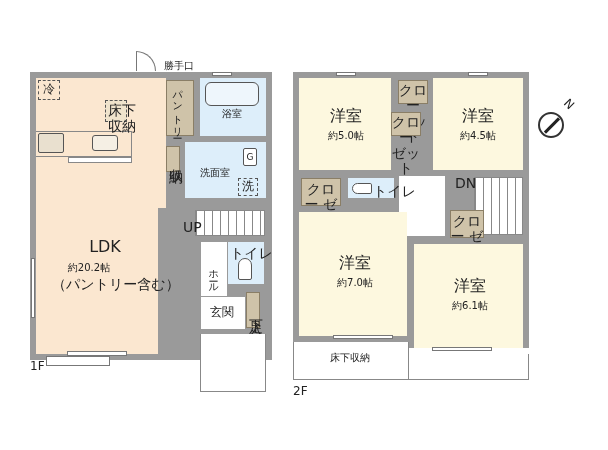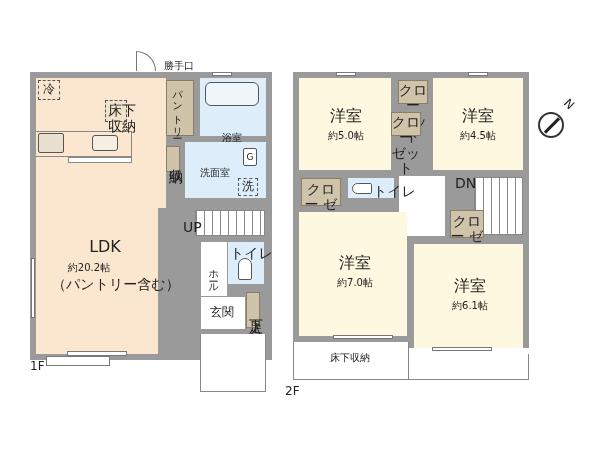--- a/index.html
+++ b/index.html
@@ -43,21 +43,21 @@
   <div class="lbl mid" style="left:38px;top:83px;width:22px">冷</div>
 
   <div class="dotted" style="left:105px;top:100px;width:22px;height:22px;background:#efe3cc"></div>
   <div class="lbl xs" style="left:105px;top:102px;width:34px;white-space:normal;line-height:1.15">床下収納</div>
 
   <div class="room clo" style="left:166px;top:80px;width:28px;height:56px"></div>
   <div class="lbl sm vert" style="left:172px;top:82px;height:52px">パントリー</div>
 
   <div class="room wet" style="left:200px;top:78px;width:66px;height:58px"></div>
   <div class="abs" style="left:205px;top:82px;width:54px;height:24px;border:1px solid #555;border-radius:6px;background:#eef6fc"></div>
-  <div class="lbl sm" style="left:210px;top:132px;width:44px">浴室</div>
+  <div class="lbl sm" style="left:210px;top:108px;width:44px">浴室</div>
 
   <div class="room clo" style="left:166px;top:146px;width:14px;height:26px"></div>
   <div class="lbl xs vert" style="left:168px;top:148px;height:22px">収納</div>
   <div class="room wet" style="left:185px;top:142px;width:81px;height:56px"></div>
   <div class="lbl sm" style="left:190px;top:167px;width:50px">洗面室</div>
   <div class="abs" style="left:243px;top:148px;width:14px;height:18px;border:1px solid #555;background:#fff;border-radius:2px;font-size:9px;text-align:center;line-height:16px">G</div>
   <div class="dotted" style="left:238px;top:178px;width:20px;height:18px"></div>
   <div class="lbl mid" style="left:238px;top:180px;width:20px">洗</div>
 
   <div class="stair" style="left:195px;top:210px;width:70px;height:26px"></div>
@@ -133,19 +133,19 @@
 
   <div class="outline" style="left:293px;top:342px;width:116px;height:38px;border-top:none"></div>
   <div class="outline" style="left:409px;top:354px;width:120px;height:26px;border-top:none;border-left:none"></div>
   <div class="lbl sm" style="left:330px;top:352px">床下収納</div>
 
   <div class="win" style="left:336px;top:72px;width:20px;height:4px"></div>
   <div class="win" style="left:468px;top:72px;width:20px;height:4px"></div>
   <div class="win" style="left:333px;top:335px;width:60px;height:4px"></div>
   <div class="win" style="left:432px;top:347px;width:60px;height:4px"></div>
 
-  <div class="lbl mid" style="left:285px;top:385px">2F</div>
+  <div class="lbl mid" style="left:293px;top:385px">2F</div>
 </div>
 
 <div class="abs" style="left:538px;top:112px;width:26px;height:26px;border:2px solid #333;border-radius:50%">
   <div class="abs" style="left:2px;top:10px;width:20px;height:3px;background:#222;transform:rotate(-45deg)"></div>
 </div>
 <div class="lbl mid" style="left:564px;top:98px;transform:rotate(45deg)">N</div>
 
 </body></html>

